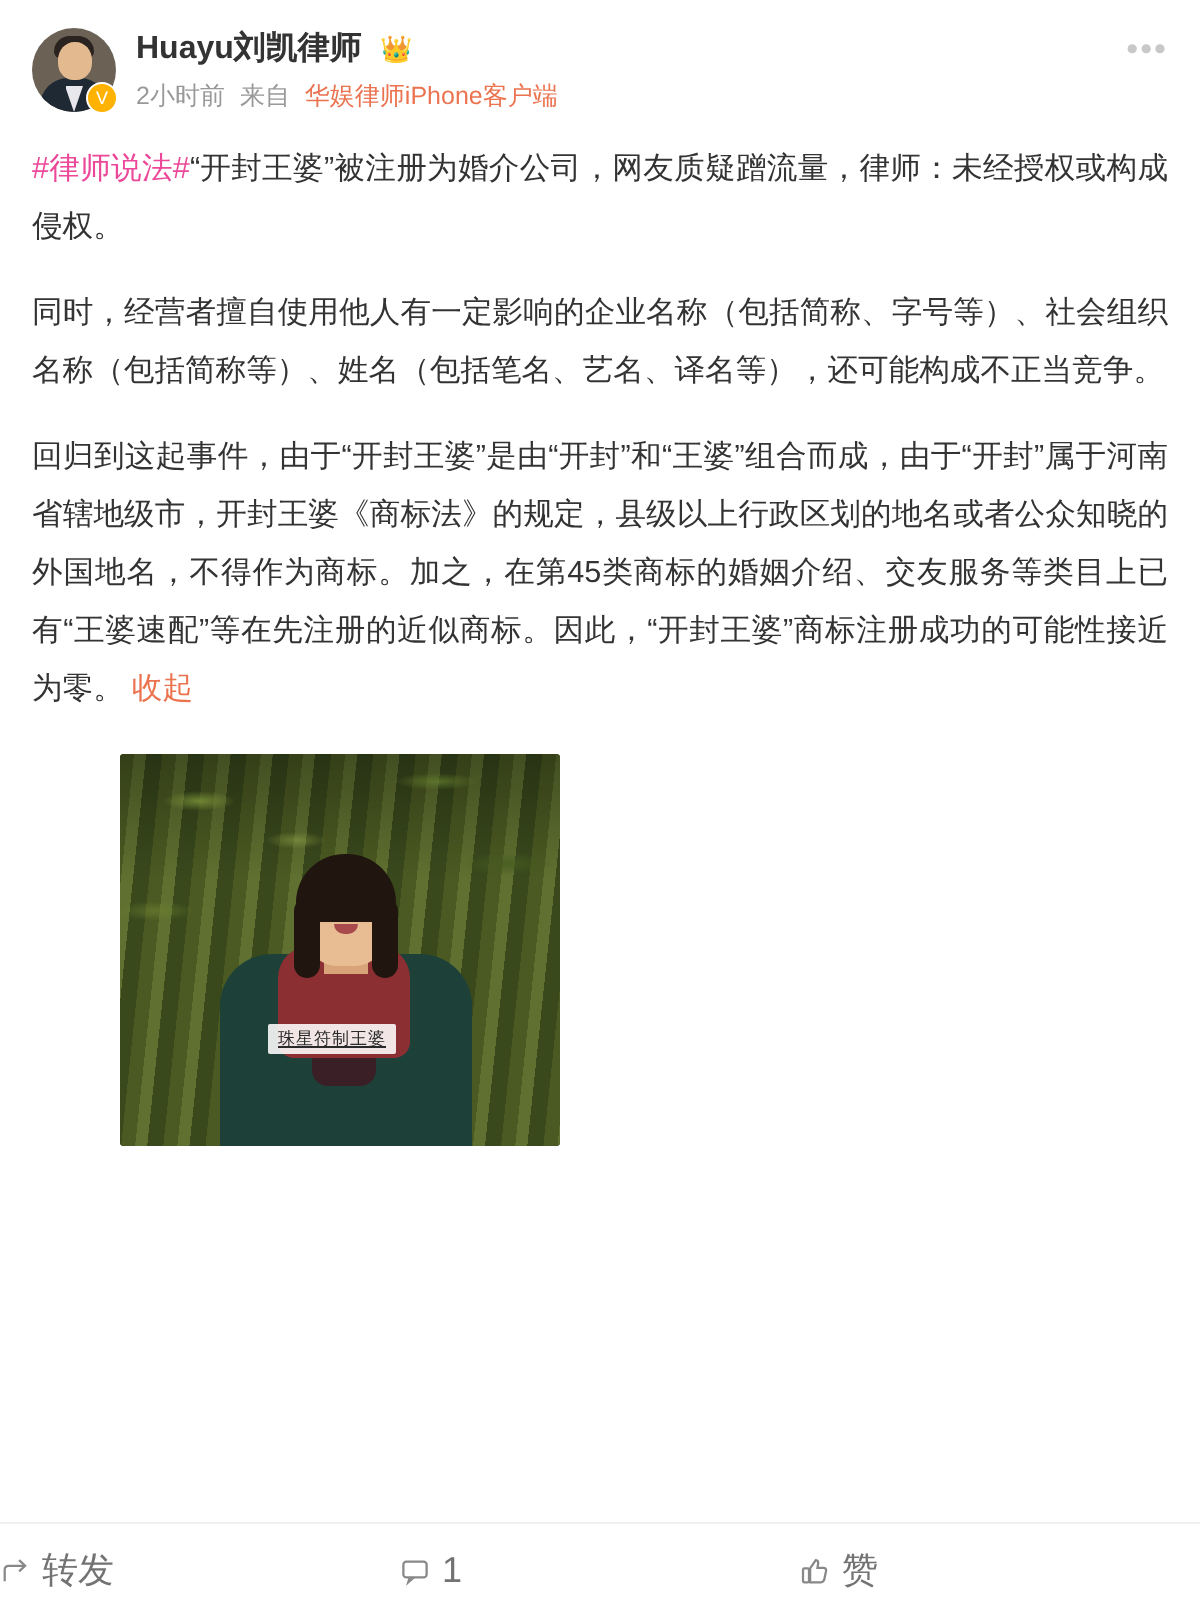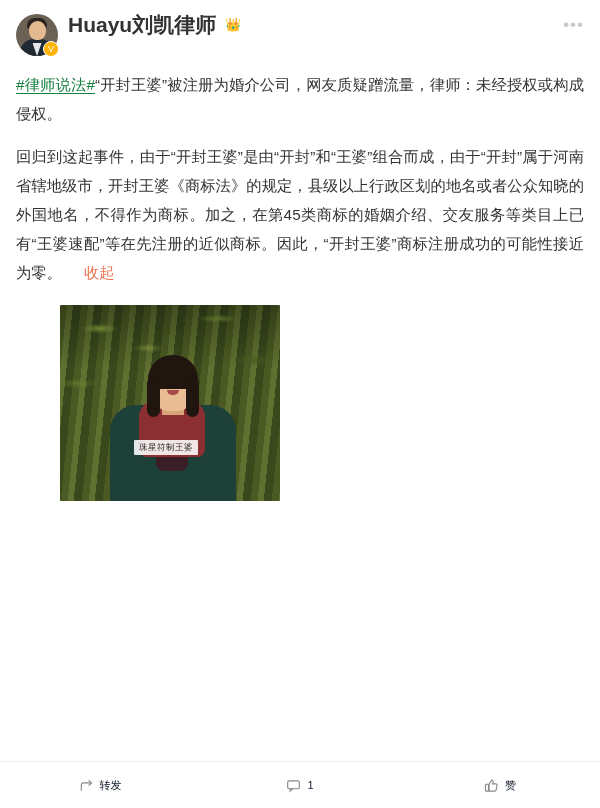--- a/index.html
+++ b/index.html
@@ -97,21 +97,21 @@
     font-size: 9px;
     line-height: 14px;
     text-align: center;
   }
   .head-text {
     flex: 1 1 auto;
     min-width: 0;
     padding-top: 1px;
   }
   .username {
-    font-size: 21px;
+    font-size: 16px;
     color: #333333;
     font-weight: bold;
     line-height: 20px;
     display: inline-block;
     vertical-align: middle;
   }
   .crown {
     display: inline-block;
     vertical-align: middle;
     margin-left: 5px;
@@ -146,29 +146,28 @@
     padding: 14px 16px 0 16px;
     font-size: 15.3px;
     line-height: 29px;
     color: #333333;
     text-align: justify;
   }
   .content p {
     margin: 0 0 14px 0;
   }
   .topic {
-    color: #15803d;
-    text-decoration: underline;
+    color: #ec4899;
     text-underline-offset: 3px;
     cursor: pointer;
   }
   .collapse-link {
     color: #eb7350;
     cursor: pointer;
-    margin-left: 22px;
+    margin-left: 4px;
   }
 
   
   .media {
     padding: 4px 16px 0 60px;
   }
   .media-card {
     position: relative;
     width: 220px;
     height: 196px;
@@ -304,41 +303,41 @@
     bottom: 46px;
     margin-left: -36px;
     padding: 2px 5px;
     background: rgba(255,255,255,.88);
     color: #2a2a2a;
     font-size: 8.5px;
     line-height: 11px;
     letter-spacing: .5px;
     border-radius: 1px;
     white-space: nowrap;
+    text-decoration: underline;
   }
 
   
   .toolbar {
     position: absolute;
     left: 0;
     right: 0;
     bottom: 0;
     height: 46px;
     border-top: 1px solid #f0f0f0;
     display: flex;
     align-items: center;
   }
   .tool {
     flex: 1 1 33.33%;
     display: flex;
     align-items: center;
-    justify-content: center;
     gap: 6px;
-    font-size: 11px;
-    color: #0f172a;
+    font-size: 18px;
+    color: #737373;
     cursor: pointer;
     height: 100%;
   }
   .tool svg { display: block; }
 </style>
 </head>
 <body>
 
 <div class="post">
 
@@ -349,27 +348,33 @@
         <div class="collar"></div>
         <div class="hair"></div>
         <div class="face"></div>
       </div>
       <div class="verify-badge">V</div>
     </div>
 
     <div class="head-text">
       <span class="username">Huayu刘凯律师</span>
       <span class="crown">👑</span>
+      <div class="meta">
+        <span>2小时前</span>
+        <span class="sep">来自</span>
+        <span class="source">华娱律师iPhone客户端</span>
+      </div>
     </div>
 
     <div class="more-dots">•••</div>
   </div>
 
   <div class="content">
     <p><span class="topic">#律师说法#</span><span>“开封王婆”被注册为婚介公司，网友质疑蹭流量，律师：未经授权或构成侵权。</span></p>
+    <p>同时，经营者擅自使用他人有一定影响的企业名称（包括简称、字号等）、社会组织名称（包括简称等）、姓名（包括笔名、艺名、译名等），还可能构成不正当竞争。</p>
     <p><span>回归到这起事件，由于“开封王婆”是由“开封”和“王婆”组合而成，由于“开封”属于河南省辖地级市，开封王婆《商标法》的规定，县级以上行政区划的地名或者公众知晓的外国地名，不得作为商标。加之，在第45类商标的婚姻介绍、交友服务等类目上已有“王婆速配”等在先注册的近似商标。因此，“开封王婆”商标注册成功的可能性接近为零。</span><span class="collapse-link">收起</span></p>
   </div>
 
   <div class="media">
     <div class="media-card">
       <div class="bg-bamboo"></div>
       <div class="bg-leaves"></div>
       <div class="person">
         <div class="p-coat"></div>
         <div class="p-inner"></div>

